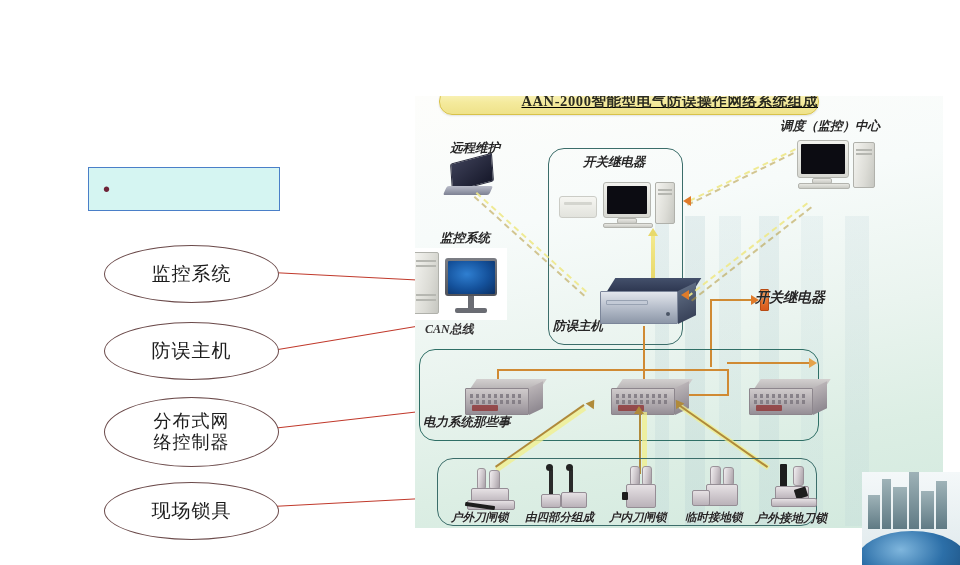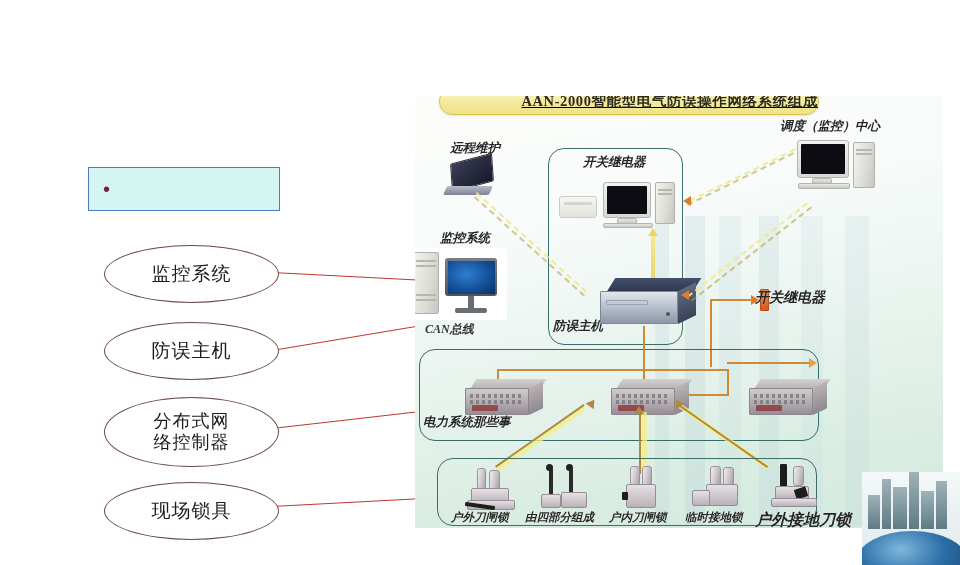--- a/index.html
+++ b/index.html
@@ -526,21 +526,21 @@
       <span>临时接地锁</span>
     </div>
 
     <div class="lock" style="left:352px; top:368px; width:56px; height:50px;">
       <div class="dark" style="left:13px; top:0; width:7px; height:24px;"></div>
       <div class="cyl" style="left:26px; top:2px; width:11px; height:20px;"></div>
       <div class="body" style="left:8px; top:22px; width:34px; height:14px;"></div>
       <div class="dark" style="left:28px; top:24px; width:12px; height:10px; transform:rotate(-18deg);"></div>
       <div class="body" style="left:4px; top:34px; width:46px; height:9px;"></div>
     </div>
-    <div class="dlabel" style="left:340px; top:414px; font-size:16px;">
+    <div class="dlabel" style="left:340px; top:414px; font-size:12px;">
       <span>户外接地刀锁</span>
     </div>
 
   </div>
 
   <div class="city">
     <div class="sky"></div>
     <div class="b" style="left:6px;  width:12px; height:34px;"></div>
     <div class="b" style="left:20px; width:9px;  height:50px;"></div>
     <div class="b" style="left:31px; width:14px; height:42px;"></div>

